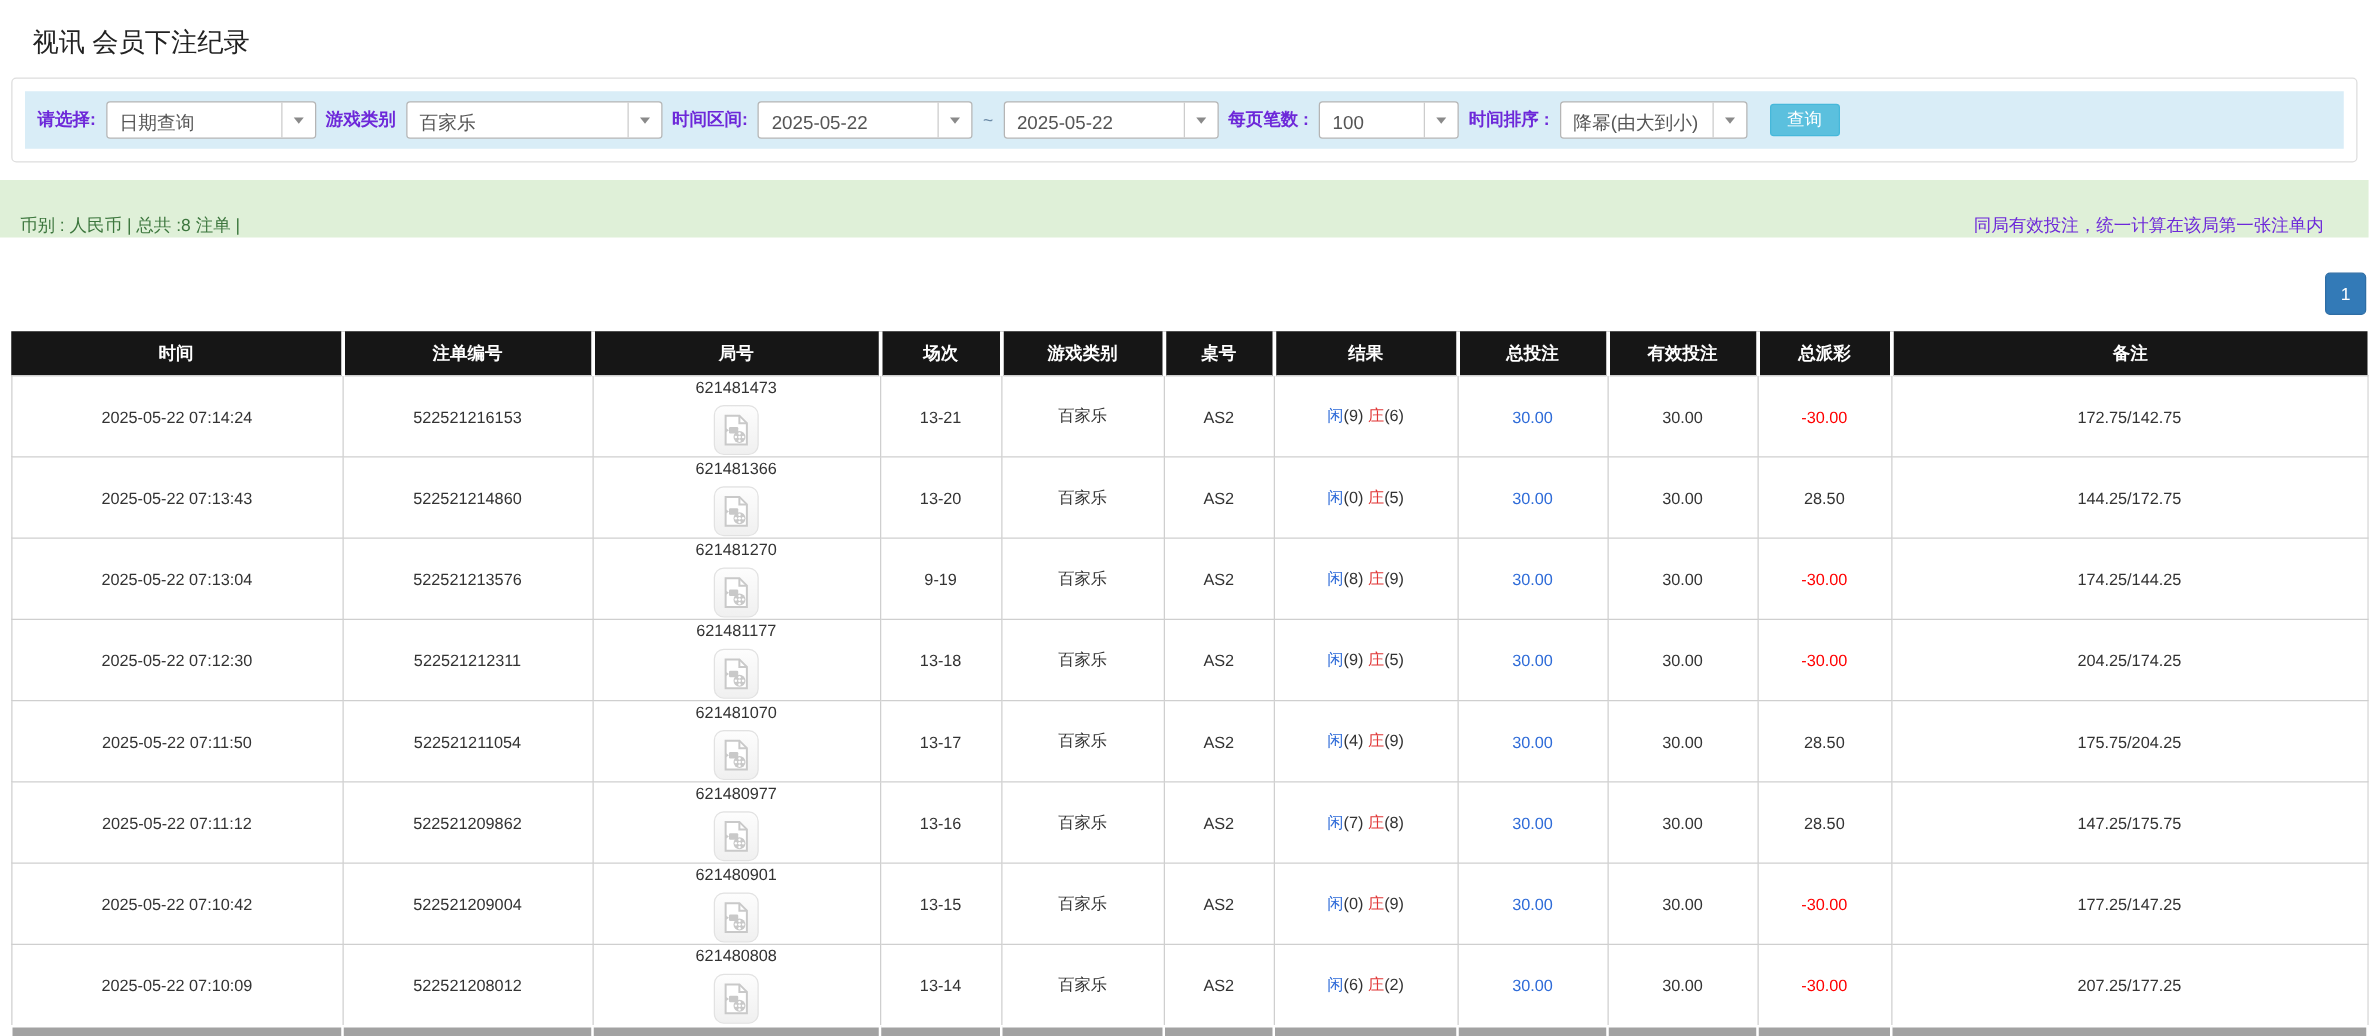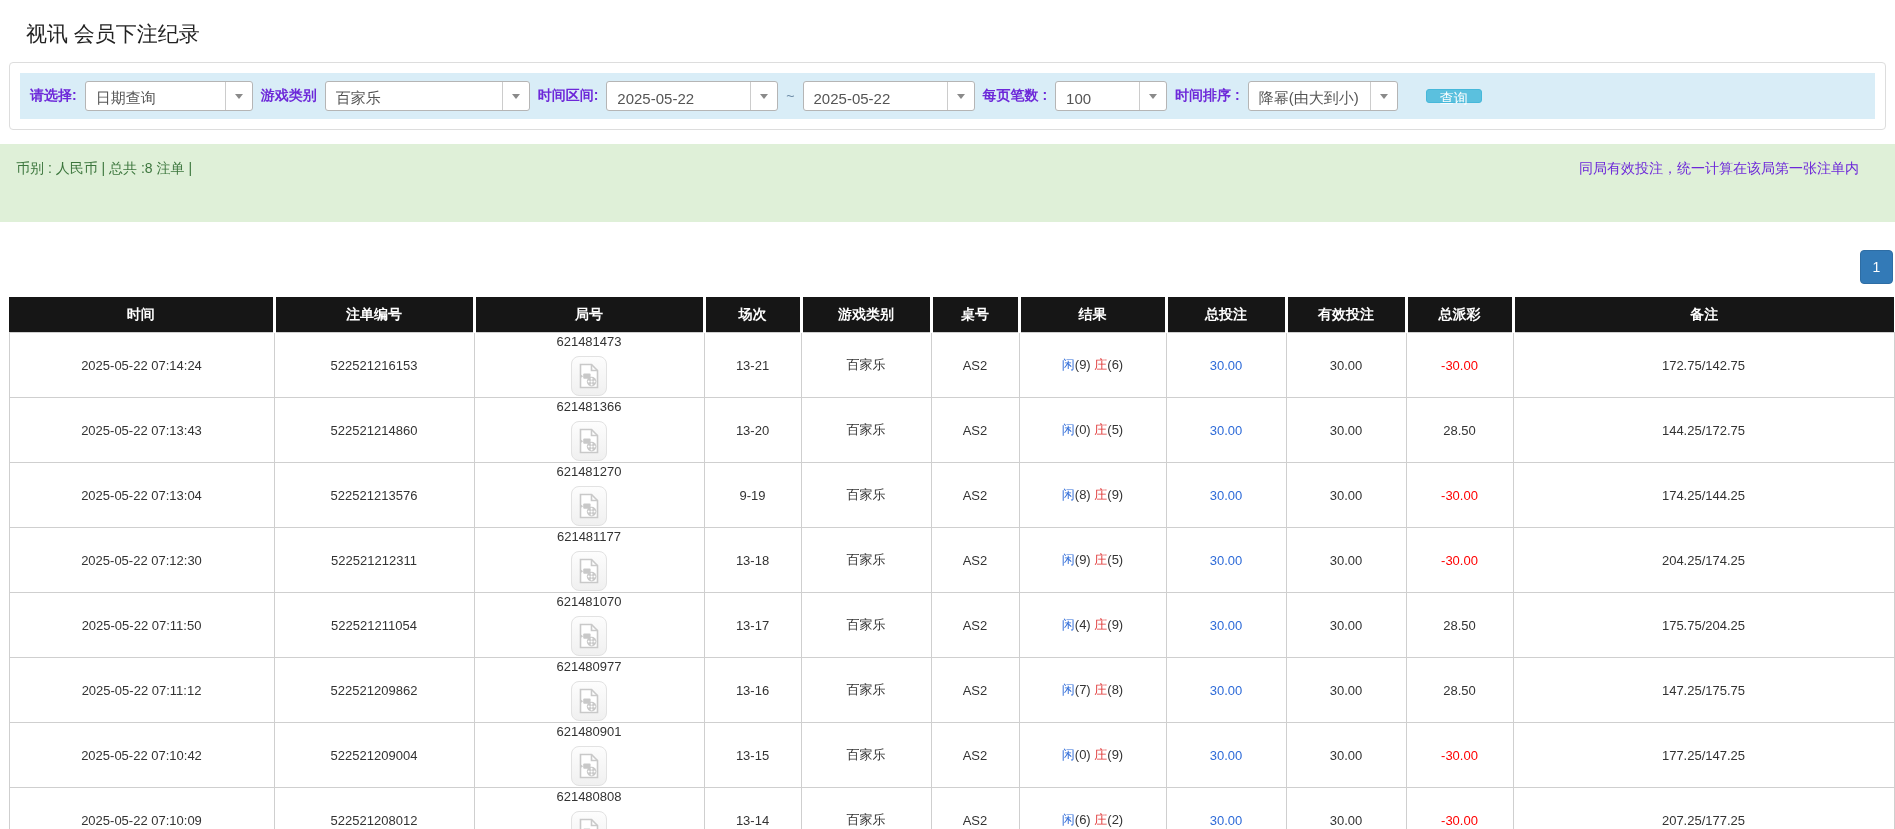--- a/index.html
+++ b/index.html
@@ -11,24 +11,24 @@
 
   
   .filter-outer{margin:2px 9px 0 9px;border:1px solid #ddd;border-radius:4px;background:#fff;padding:10px;}
   .filter-bar{background:#d9edf7;padding:8px 10px;display:flex;align-items:center;gap:8px;}
   .flabel{font-size:14px;font-weight:bold;color:#6d28d9;white-space:nowrap;}
   .tilde{font-weight:normal;color:#6b8aa6;}
   .select{display:inline-flex;align-items:stretch;background:#fff;border:1px solid #b5b5b5;border-radius:3px;height:30px;font-size:15px;color:#555;cursor:pointer;box-sizing:border-box;}
   .sel-val{flex:1;display:flex;align-items:center;padding:16px 10px;white-space:nowrap;overflow:hidden;}
   .sel-arrow{width:26px;border-left:1px solid #ccc;display:flex;align-items:center;justify-content:center;}
   .sel-arrow::before{content:"";border-left:4px solid transparent;border-right:4px solid transparent;border-top:5px solid #8a8a8a;}
-  .btn-search{background:#5bc0de;border:1px solid #46b8da;color:#fff;font-size:14px;padding:0 13px;height:14px;border-radius:3px;margin-left:20px;cursor:pointer;}
+  .btn-search{background:#5bc0de;border:1px solid #46b8da;color:#fff;font-size:14px;padding:0 13px;height:26px;border-radius:3px;margin-left:10px;cursor:pointer;}
 
   
-  .summary-bar{margin-top:14px;background:#dff0d8;height:46px;display:flex;align-items:flex-start;justify-content:space-between;padding:16px 16px;font-size:14px;}
+  .summary-bar{margin-top:14px;background:#dff0d8;height:46px;display:flex;align-items:flex-end;justify-content:space-between;padding:0 16px;font-size:14px;}
   .summary-left{color:#3c763d;}
   .summary-notice{color:#6d28d9;padding-right:20px;}
 
   
   .pagination{display:flex;justify-content:flex-end;margin:28px 2px 13px 0;}
   .page-btn{width:33px;height:34px;background:#337ab7;border:1px solid #2e6da4;border-radius:4px;color:#fff;font-size:14px;cursor:pointer;}
 
   
   table.records{table-layout:fixed;border-collapse:collapse;width:1887px;margin-left:8px;text-align:center;font-size:13px;color:#333;}
   thead th{background:#161616;color:#fff;font-size:14px;font-weight:bold;height:33px;border-left:3px solid #fff;}

